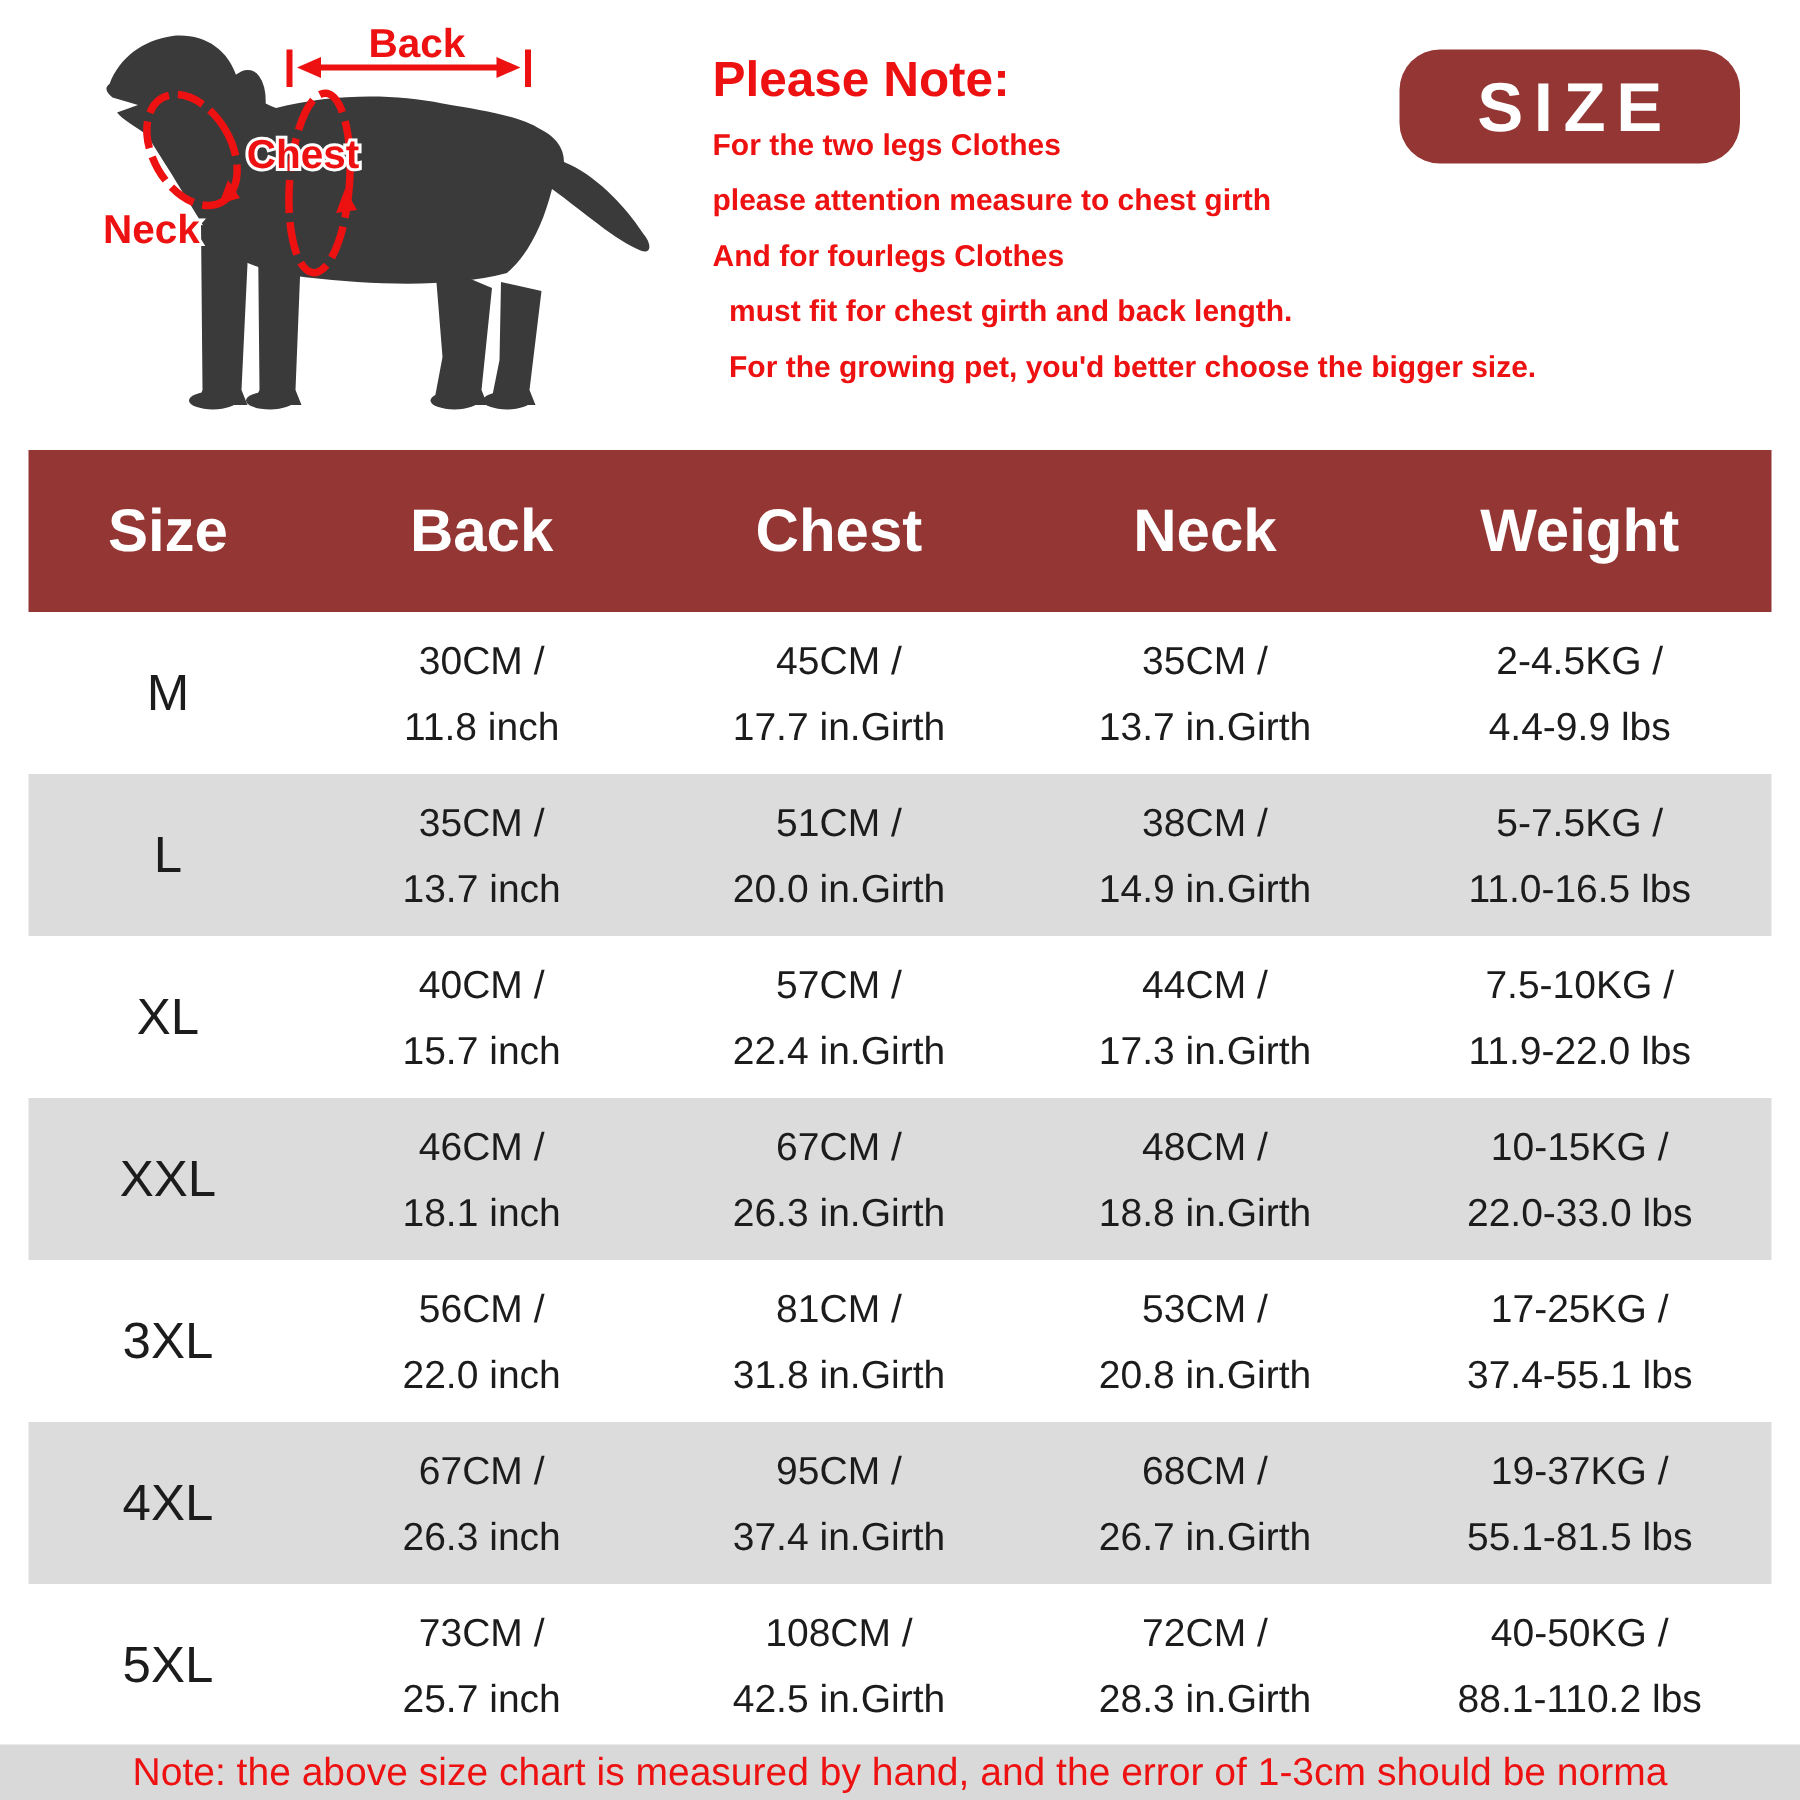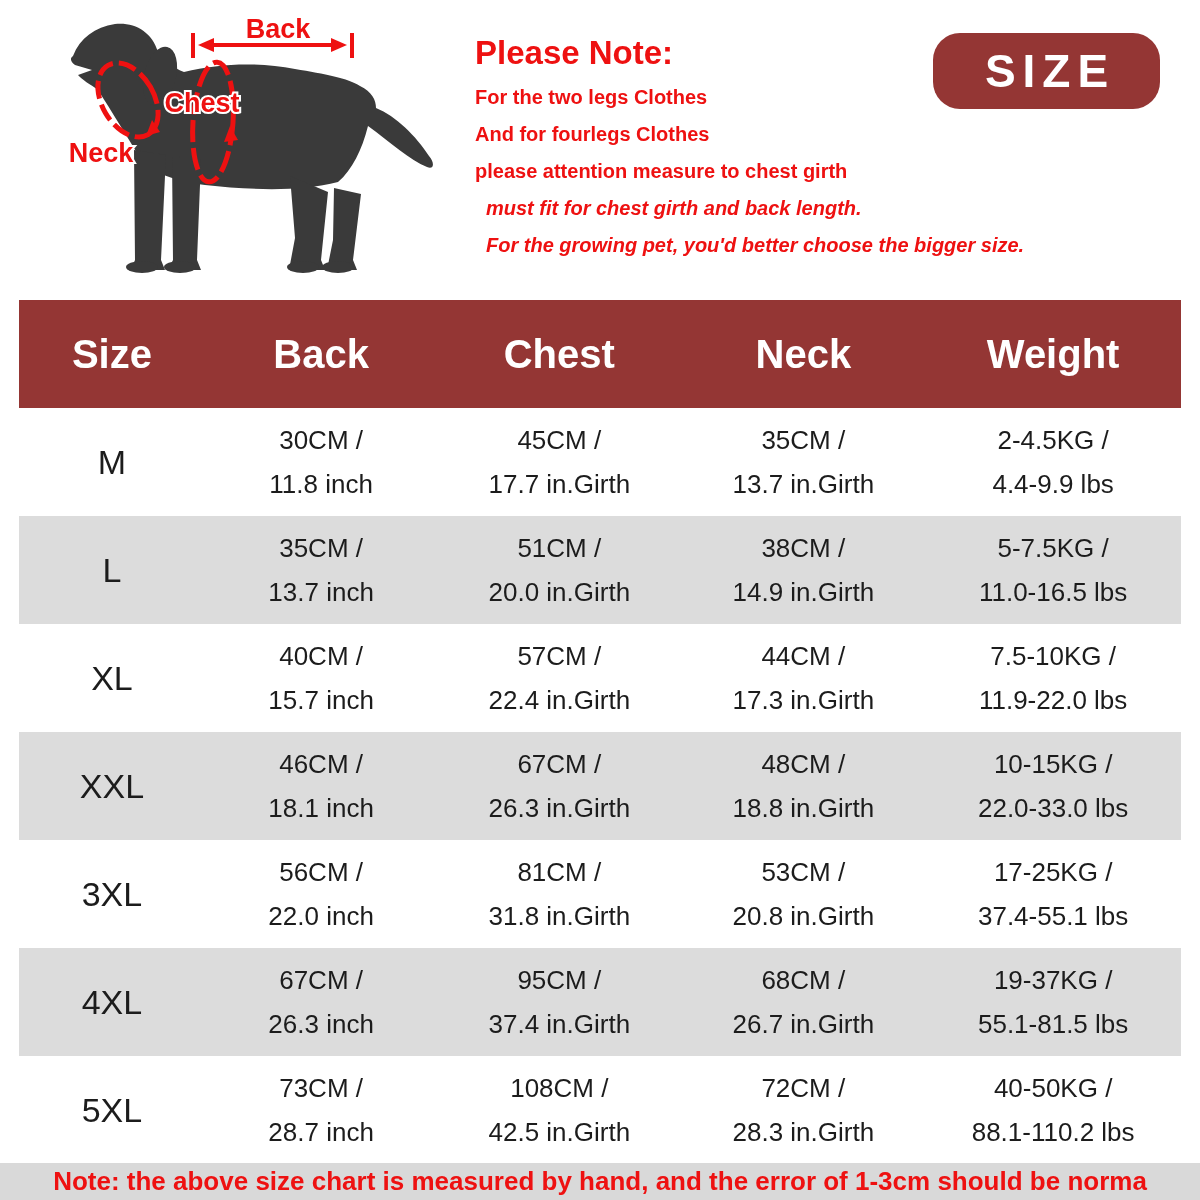--- a/index.html
+++ b/index.html
@@ -11,21 +11,21 @@
   }
   .page { position:absolute; inset:0; }
 
   
   .dog-diagram { position:absolute; left:35px; top:8px; width:430px; height:275px; }
 
   
   .note-block { position:absolute; left:475px; top:34px; width:650px; color:#ee1111; }
   .note-title { font-size:33px; font-weight:bold; margin-bottom:12px; }
   .note-line  { font-size:20px; font-weight:bold; margin-top:14px; }
-  .note-line.indent { padding-left:11px;font-style:italic; }
+  .note-line.indent { padding-left:11px; }
 
   
   .size-badge {
     position:absolute; left:933px; top:33px; width:227px; height:76px;
     background:#943634; border-radius:27px;
     color:#ffffff; font-size:46px; font-weight:bold; letter-spacing:7px;
     display:flex; align-items:center; justify-content:center;
     padding-left:7px; box-sizing:border-box;
   }
 
@@ -39,21 +39,21 @@
   .trow.alt   { background:#dcdcdc; }
   .tcell { text-align:center; color:#1c1c1c; font-size:26px; line-height:44px; }
   .thead .tcell { color:#ffffff; font-weight:bold; font-size:40px; line-height:108px; }
   .tcell.size-cell { font-size:34px; }
 
   
   .footer-bar {
     position:absolute; left:0; bottom:0; width:1200px; height:37px;
     background:#d9d9d9;
     display:flex; align-items:center; justify-content:center;
-    color:#ee1111; font-size:26px; font-weight:bold; white-space:nowrap;
+    color:#ee1111; font-size:26px; font-weight:normal; white-space:nowrap;
   }
 </style>
 </head>
 <body>
 
 <div class="page">
 
   <div class="dog-diagram">
     <svg viewBox="35 8 430 275" width="430" height="275">
 
@@ -99,22 +99,22 @@
       </g>
       <text x="278" y="38" text-anchor="middle" font-size="27" font-weight="bold" fill="#ee1111">Back</text>
       <text x="202" y="112" text-anchor="middle" font-size="27" font-weight="bold" fill="#ee1111" stroke="#ffffff" stroke-width="4" style="paint-order:stroke">Chest</text>
       <text x="101" y="162" text-anchor="middle" font-size="27" font-weight="bold" fill="#ee1111" stroke="#ffffff" stroke-width="4" style="paint-order:stroke">Neck</text>
     </svg>
   </div>
 
   <div class="note-block">
     <div class="note-title">Please Note:</div>
     <div class="note-line">For the two legs Clothes</div>
+    <div class="note-line">please attention measure to chest girth</div>
     <div class="note-line">And for fourlegs Clothes</div>
-    <div class="note-line">please attention measure to chest girth</div>
     <div class="note-line indent">must fit for chest girth and back length.</div>
     <div class="note-line indent">For the growing pet, you'd better choose the bigger size.</div>
   </div>
 
   <div class="size-badge">SIZE</div>
 
   <div class="size-table">
     <div class="trow thead">
       <div class="tcell">Size</div>
       <div class="tcell">Back</div>
@@ -234,21 +234,21 @@
           </div>
           <div class="tcell">
             <div class="cline">19-37KG /</div>
             <div class="cline">55.1-81.5 lbs</div>
           </div>
         </div>
         <div class="trow">
           <div class="tcell size-cell">5XL</div>
           <div class="tcell">
             <div class="cline">73CM /</div>
-            <div class="cline">28.7 inch</div>
+            <div class="cline">25.7 inch</div>
           </div>
           <div class="tcell">
             <div class="cline">108CM /</div>
             <div class="cline">42.5 in.Girth</div>
           </div>
           <div class="tcell">
             <div class="cline">72CM /</div>
             <div class="cline">28.3 in.Girth</div>
           </div>
           <div class="tcell">

